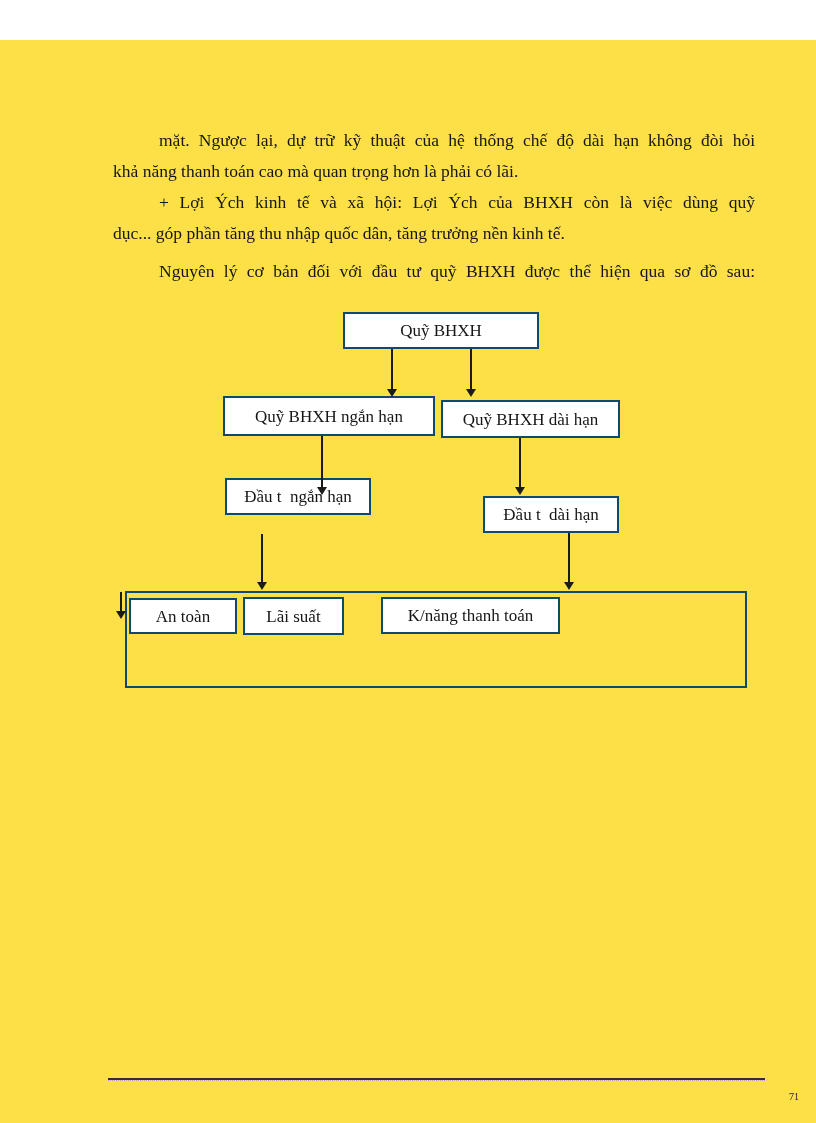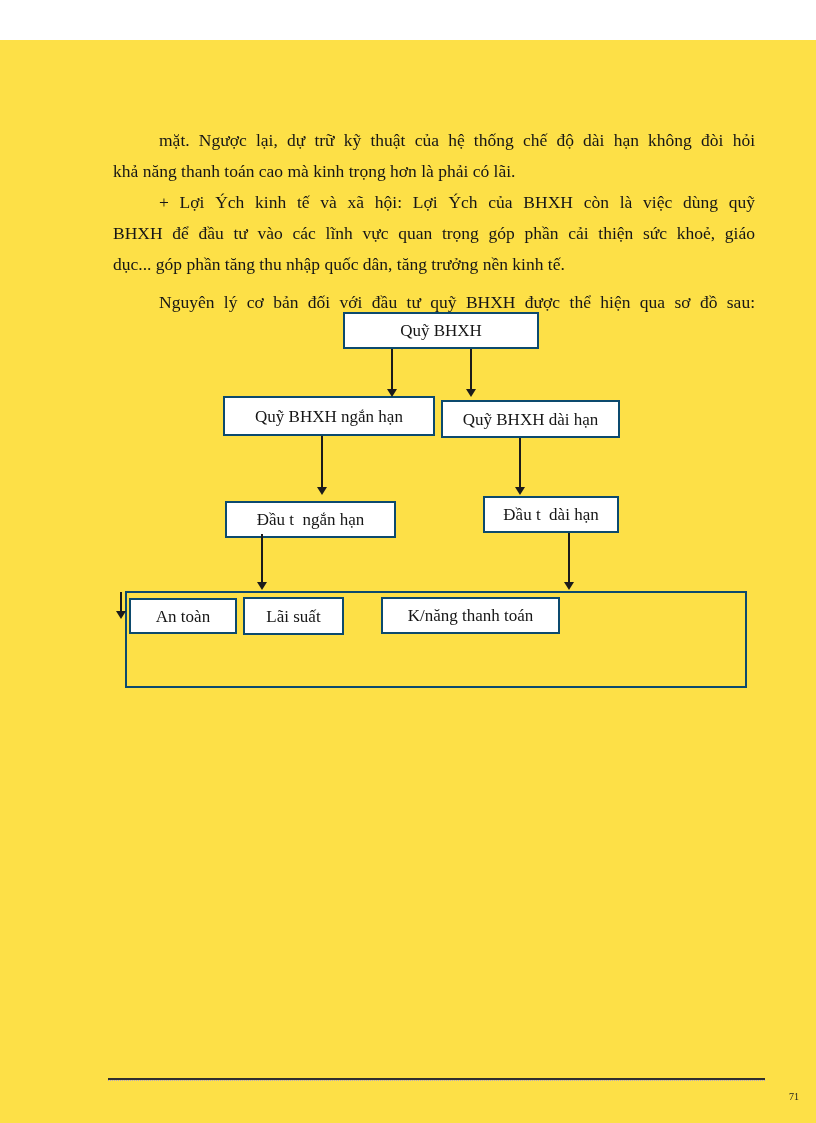--- a/index.html
+++ b/index.html
@@ -85,41 +85,40 @@
     opacity: 0.9;
   }
 </style>
 </head>
 <body>
 
 <div class="page">
 
   <div class="text-block">
     <span class="line jfull indent">mặt. Ngược lại, dự trữ kỹ thuật của hệ thống chế độ dài hạn không đòi hỏi</span>
-    <span class="line">khả năng thanh toán cao mà kinh trọng hơn là phải có lãi.</span>
+    <span class="line">khả năng thanh toán cao mà quan trọng hơn là phải có lãi.</span>
     <span class="line jfull indent">+ Lợi Ých kinh tế và xã hội: Lợi Ých của BHXH còn là việc dùng quỹ</span>
-    <span class="line jfull">BHXH để đầu tư vào các lĩnh vực quan trọng góp phần cải thiện sức khoẻ, giáo</span>
     <span class="line">dục... góp phần tăng thu nhập quốc dân, tăng trưởng nền kinh tế.</span>
     <span class="line jfull indent gap-before">Nguyên lý cơ bản đối với đầu tư quỹ BHXH được thể hiện qua sơ đồ sau:</span>
   </div>
 
   <div class="diagram">
 
     <div class="dbox" style="left:343px; top:272px; width:196px; height:37px;">Quỹ BHXH</div>
 
     <div class="arrow" style="left:391px; top:309px; height:40px;"></div>
     <div class="arrow" style="left:470px; top:309px; height:40px;"></div>
 
     <div class="dbox" style="left:223px; top:356px; width:212px; height:40px;">Quỹ BHXH ngắn hạn</div>
     <div class="dbox" style="left:441px; top:360px; width:179px; height:38px;">Quỹ BHXH dài hạn</div>
 
     <div class="arrow" style="left:321px; top:396px; height:51px;"></div>
     <div class="arrow" style="left:519px; top:398px; height:49px;"></div>
 
-    <div class="dbox" style="left:225px; top:461px; width:171px; height:37px;text-align:center;">Đầu t&nbsp; ngắn hạn</div>
+    <div class="dbox" style="left:225px; top:438px; width:146px; height:37px;text-align:center;">Đầu t&nbsp; ngắn hạn</div>
     <div class="dbox" style="left:483px; top:456px; width:136px; height:37px;text-align:center;">Đầu t&nbsp; dài hạn</div>
 
     <div class="arrow" style="left:261px; top:494px; height:48px;"></div>
     <div class="arrow" style="left:568px; top:493px; height:49px;"></div>
 
     <div class="dbox outer" style="left:125px; top:551px; width:622px; height:97px;"></div>
 
     <div class="arrow" style="left:120px; top:552px; height:19px;"></div>
 
     <div class="dbox" style="left:129px; top:558px; width:108px; height:36px;">An toàn</div>

